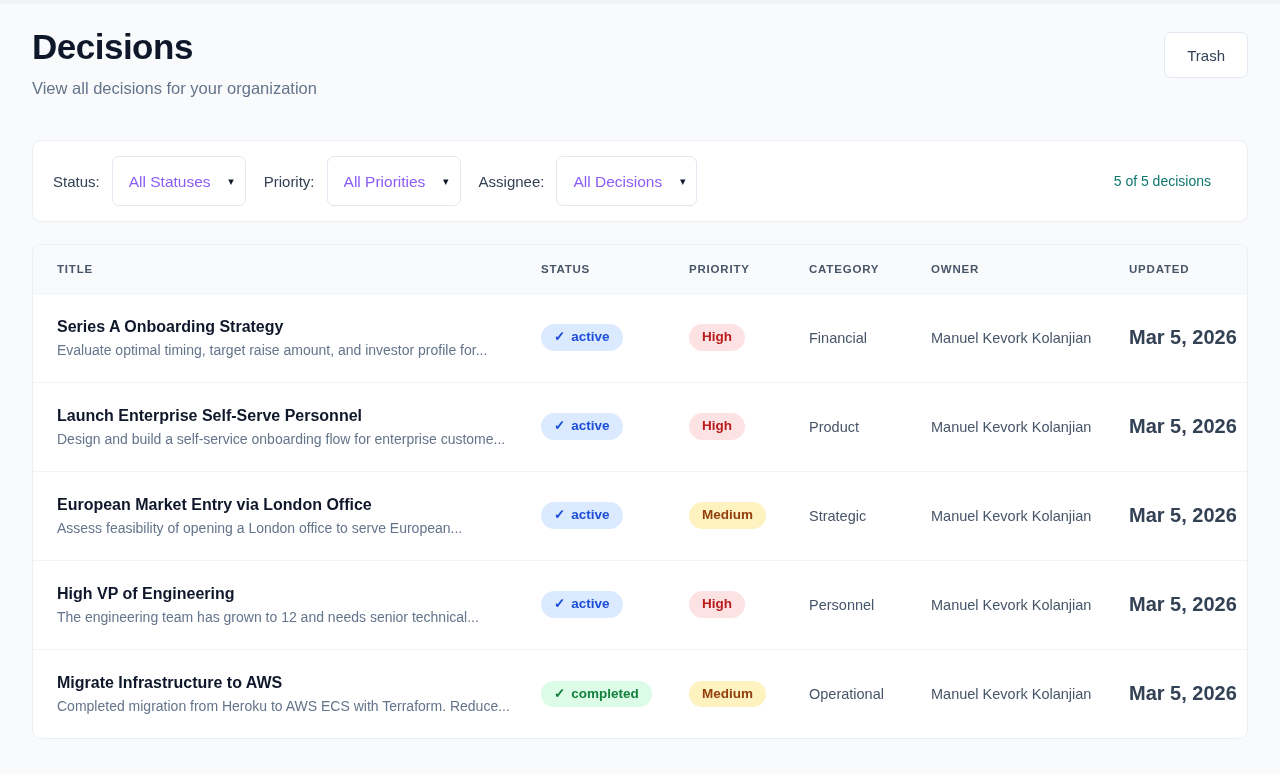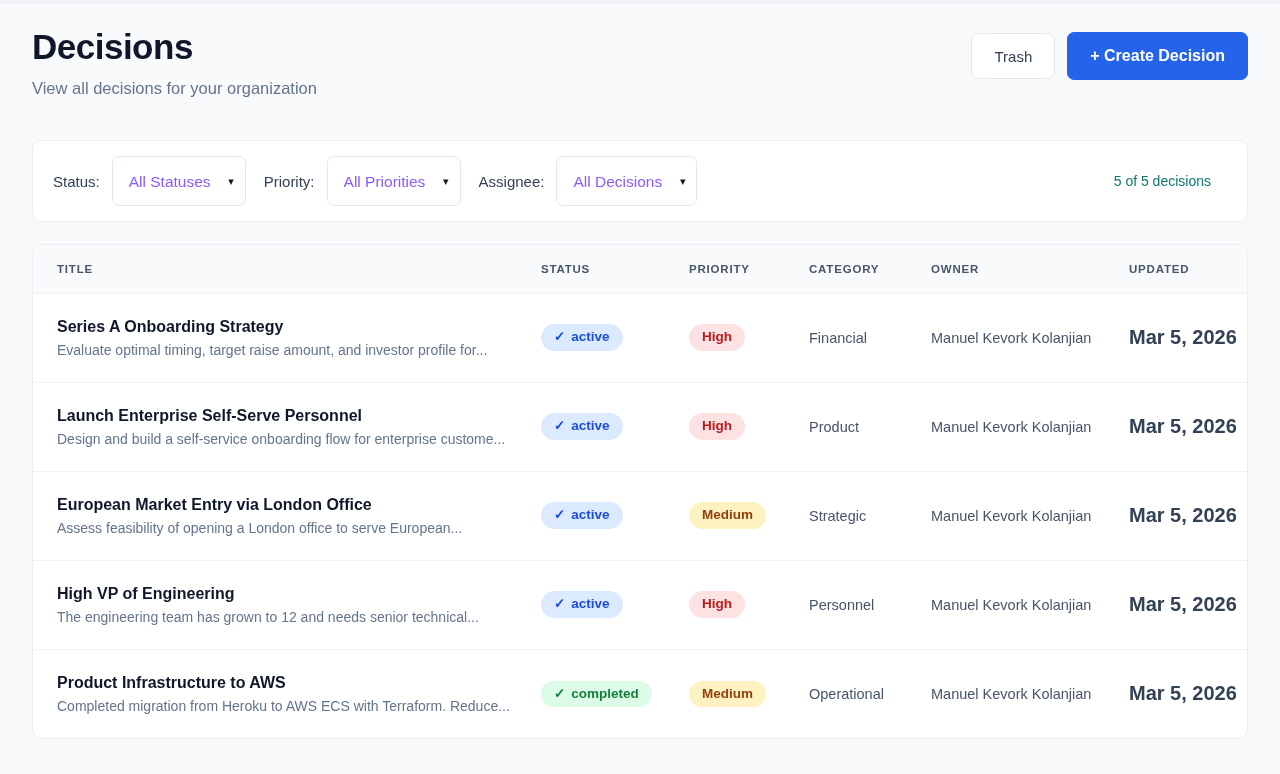--- a/index.html
+++ b/index.html
@@ -221,21 +221,20 @@
 <div class="top-strip"></div>
 
 <div class="page">
 
   <div class="page-header">
     <h1 class="page-title">Decisions</h1>
     <div class="page-subtitle">View all decisions for your organization</div>
 
     <div class="header-actions">
       <button class="btn btn-trash">Trash</button>
-      <button class="btn btn-create">+ Create Decision</button>
     </div>
   </div>
 
   <div class="filter-card">
 
     <div class="filter-group">
       <span class="filter-label">Status:</span>
       <span class="select-wrap">
         <select class="filter-select">
           <option>All Statuses</option>
@@ -331,21 +330,21 @@
                 <span>✓</span>
                 <span>active</span>
               </span></td>
             <td class="c-priority"><span class="badge badge-prio-High">High</span></td>
             <td class="c-category cell-category">Personnel</td>
             <td class="c-owner cell-owner">Manuel Kevork Kolanjian</td>
             <td class="c-updated cell-updated">Mar 5, 2026</td>
           </tr>
           <tr>
             <td class="c-title">
-              <div class="row-title">Product Infrastructure to AWS</div>
+              <div class="row-title">Migrate Infrastructure to AWS</div>
               <div class="row-desc">Completed migration from Heroku to AWS ECS with Terraform. Reduce...</div>
             </td>
             <td class="c-status"><span class="badge badge-status-completed">
                 <span>✓</span>
                 <span>completed</span>
               </span></td>
             <td class="c-priority"><span class="badge badge-prio-Medium">Medium</span></td>
             <td class="c-category cell-category">Operational</td>
             <td class="c-owner cell-owner">Manuel Kevork Kolanjian</td>
             <td class="c-updated cell-updated">Mar 5, 2026</td>

